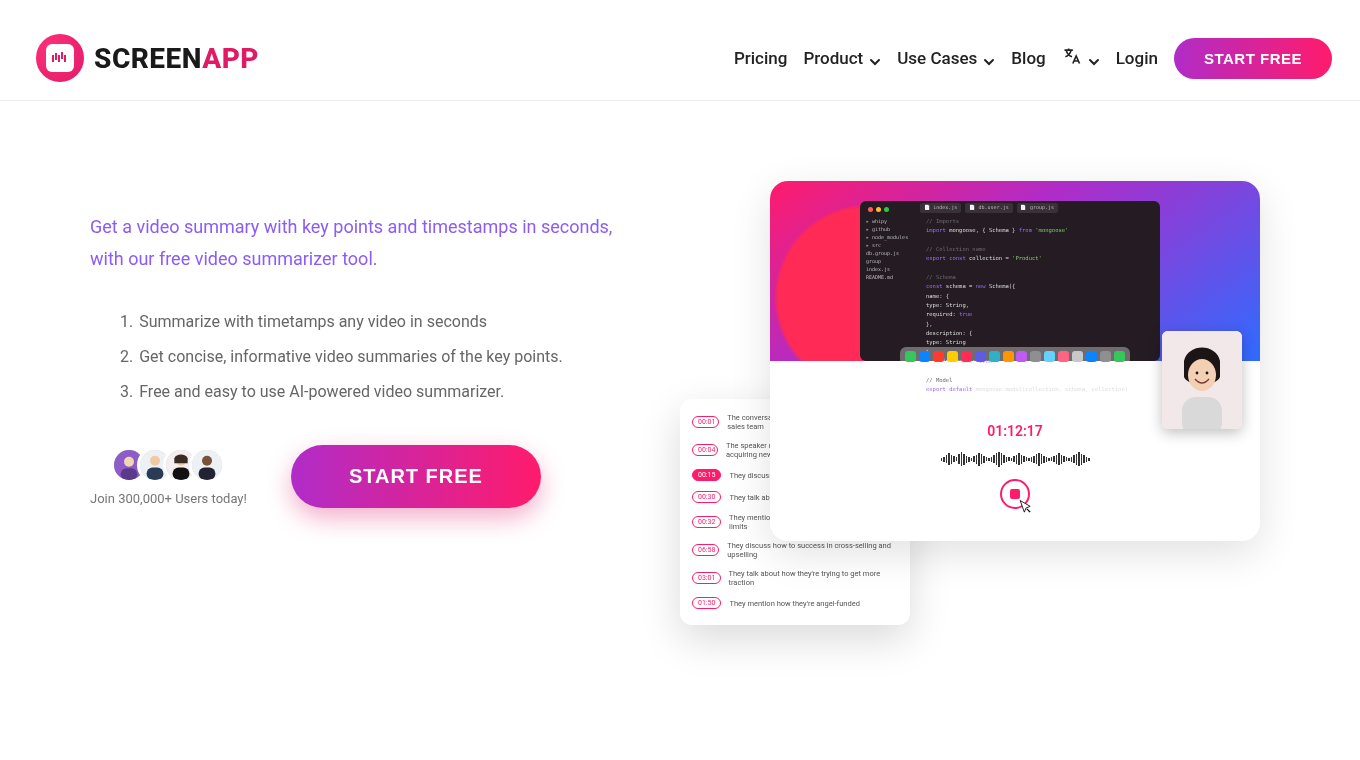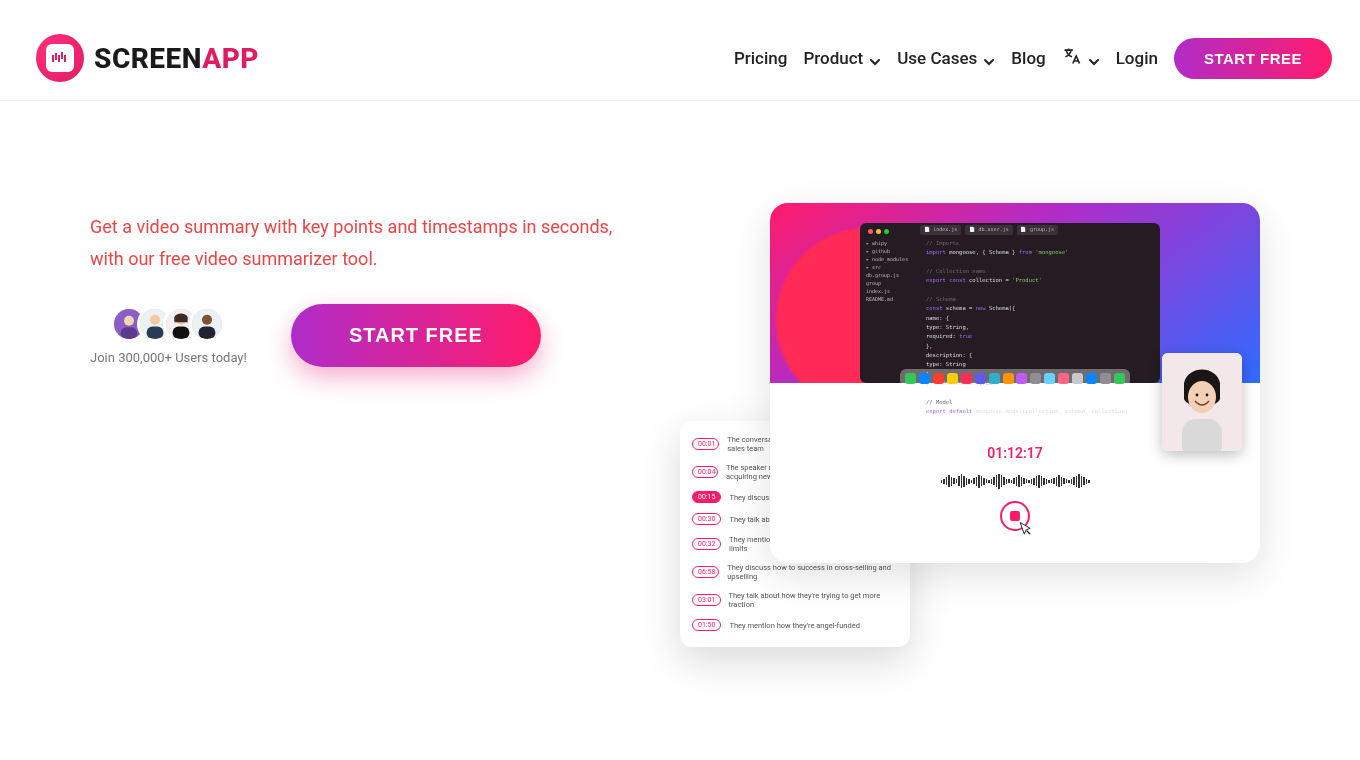--- a/index.html
+++ b/index.html
@@ -22,37 +22,37 @@
 .lang-icon svg { width:20px; height:20px; }
 
 .cta-pill { padding:12px 30px; border-radius:30px; border:none; font-size:15px; font-weight:700; letter-spacing:.5px; color:#fff; cursor:pointer;
   background:linear-gradient(90deg,#b02cc8 0%, #ff1b6b 100%); }
 
 
 .hero { display:flex; padding:80px 60px 0 90px; gap:30px; }
 .hero-left { flex:0 0 560px; padding-top:30px; }
 .hero-title { font-size:46px; font-weight:700; letter-spacing:.5px; font-family: "Segoe UI", Roboto, sans-serif;
   background:linear-gradient(90deg,#b02cc8 0%, #ff1b6b 100%); -webkit-background-clip:text; background-clip:text; color:transparent; margin-bottom:30px;}
-.hero-sub { font-size:18px; line-height:1.8; color:#ef4444; margin-bottom:28px; }
+.hero-sub { font-size:18px; line-height:1.8; color:#8b5cf6; margin-bottom:28px; }
 .hero-list { list-style:none; color:#666; font-size:16px; line-height:2.2; margin-left:30px; margin-bottom:36px;}
 .hero-list li span.num { margin-right:6px; }
 
 .social-row { display:flex; align-items:center; gap:44px; }
 .avatars { display:flex; flex-direction:column; align-items:center; gap:8px;}
 .avatar-stack { display:flex; }
 .avatar { width:36px; height:36px; border-radius:50%; border:3px solid #fff; margin-left:-10px; background:#ccc; display:flex; align-items:center; justify-content:center; overflow:hidden;}
 .avatar:first-child{margin-left:0;}
 .avatar svg{width:100%; height:100%;}
 .join-text{ font-size:13px; color:#777; }
 
 .cta-big { padding:20px 58px; border-radius:40px; border:none; font-size:20px; font-weight:700; letter-spacing:1px; color:#fff; cursor:pointer;
   background:linear-gradient(90deg,#b02cc8 0%, #ff1b6b 100%); box-shadow:0 10px 24px rgba(224,27,102,.35);}
 
 
-.hero-right { flex:1; position:relative; display:flex; justify-content:flex-start;margin-top:22px; }
+.hero-right { flex:1; position:relative; display:flex; justify-content:flex-start; }
 .device { width:490px; height:360px; border-radius:18px; background:#fff; box-shadow:0 12px 40px rgba(0,0,0,.12); position:relative; overflow:hidden; margin-left:90px; }
 .device-top{ height:180px; background:
   radial-gradient(circle at 20% 65%, #ff2a55 0%, #ff2a55 22%, transparent 23%),
   radial-gradient(circle at 42% 100%, #ff7a00 0%, #ff7a00 30%, transparent 31%),
   linear-gradient(145deg,#ff1b6b 0%, #b02cc8 40%, #2f6bff 100%);
   position:relative;}
 .code-win { position:absolute; left:90px; top:20px; width:300px; height:160px; background:#241c22; border-radius:6px; padding:6px 8px; font-family:monospace; font-size:6px; color:#c9c9c9; line-height:1.5; }
 .code-win .win-dots{height:8px; display:flex; gap:3px; margin-bottom:4px;}
 .code-win .win-dots span{width:5px;height:5px;border-radius:50%;background:#ff5f56;display:block;}
 .code-win .win-dots span:nth-child(2){background:#ffbd2e;}
@@ -129,20 +129,25 @@
           </svg></span>
     </span>
     <a class="nav-item">Login</a>
     <button class="cta-pill">START FREE</button>
   </nav>
 </header>
 
 <section class="hero">
   <div class="hero-left">
     <p class="hero-sub">Get a video summary with key points and timestamps in seconds, with our free video summarizer tool.</p>
+    <ol class="hero-list" id="hero-list">
+        <li><span class="num">1.</span>Summarize with timetamps any video in seconds</li>
+        <li><span class="num">2.</span>Get concise, informative video summaries of the key points.</li>
+        <li><span class="num">3.</span>Free and easy to use AI-powered video summarizer.</li>
+      </ol>
 
     <div class="social-row">
       <div class="avatars">
         <div class="avatar-stack">
           <span class="avatar">
               <svg viewBox="0 0 36 36">
                 <rect width="36" height="36" fill="#8c5cc8"></rect>
                 <circle cx="18" cy="14" r="6" fill="#efd7b1"></circle>
                 <rect x="8" y="22" width="20" height="14" rx="7" fill="#5b3a8c"></rect>
               </svg>

